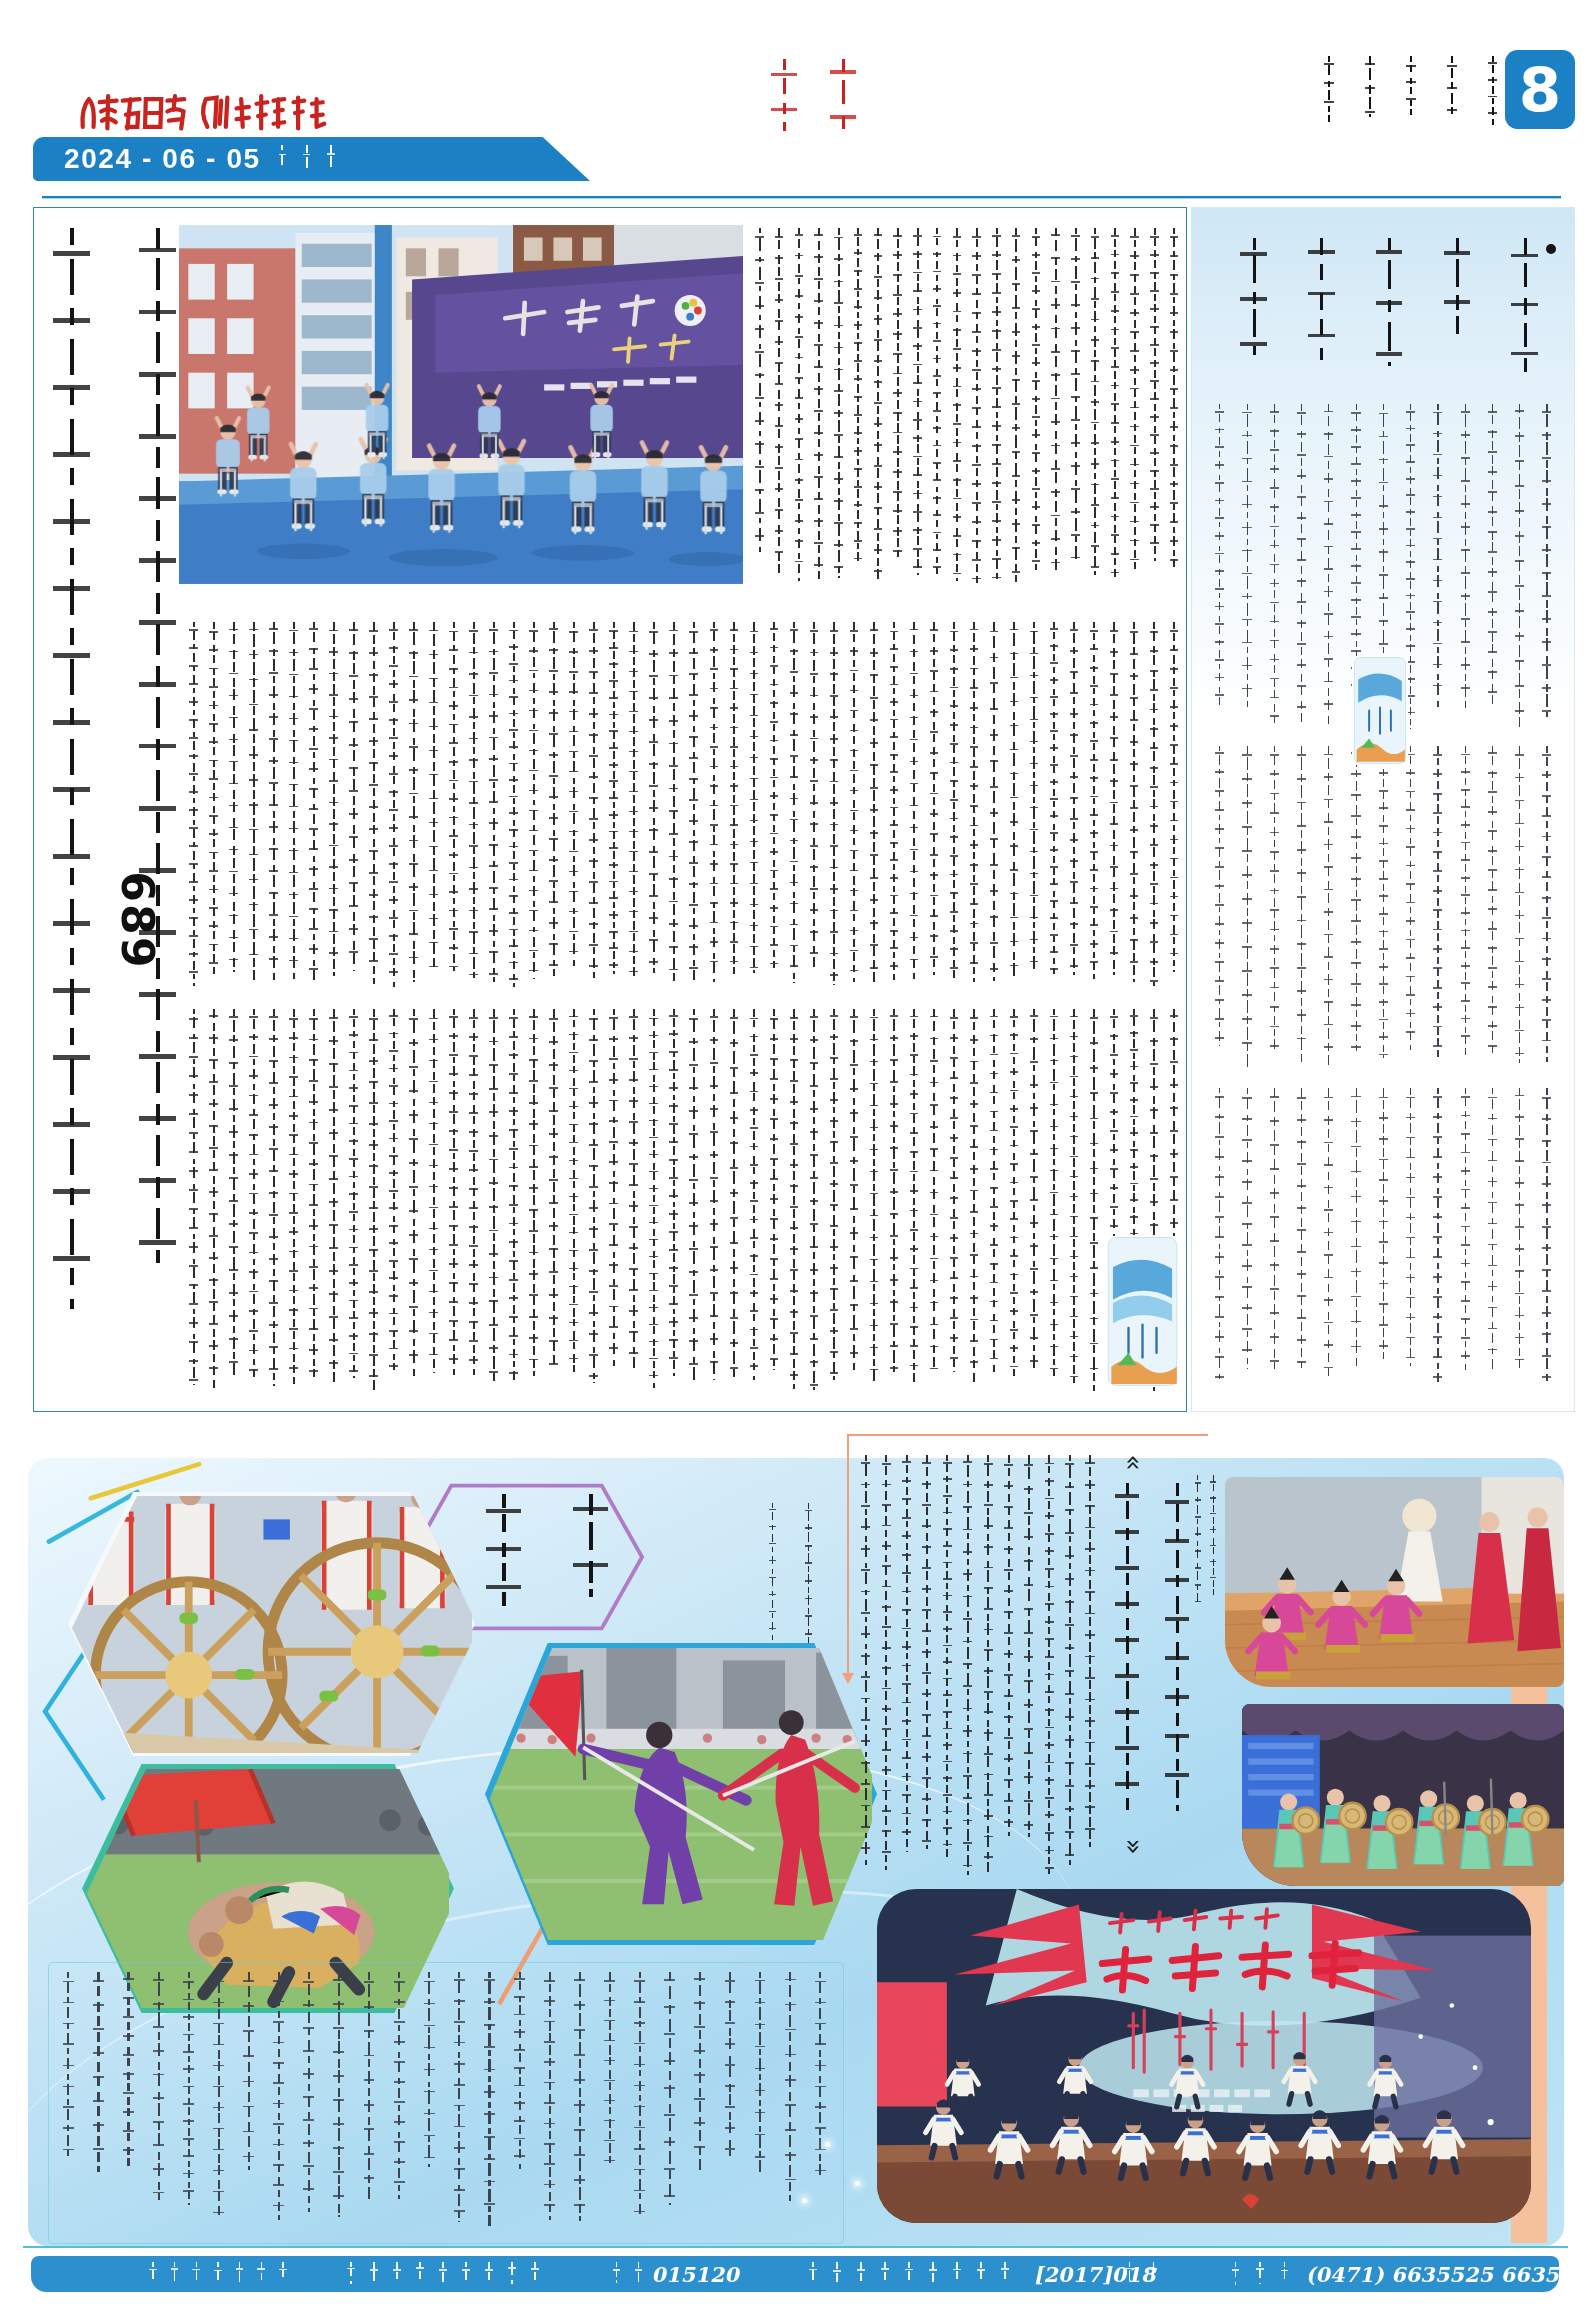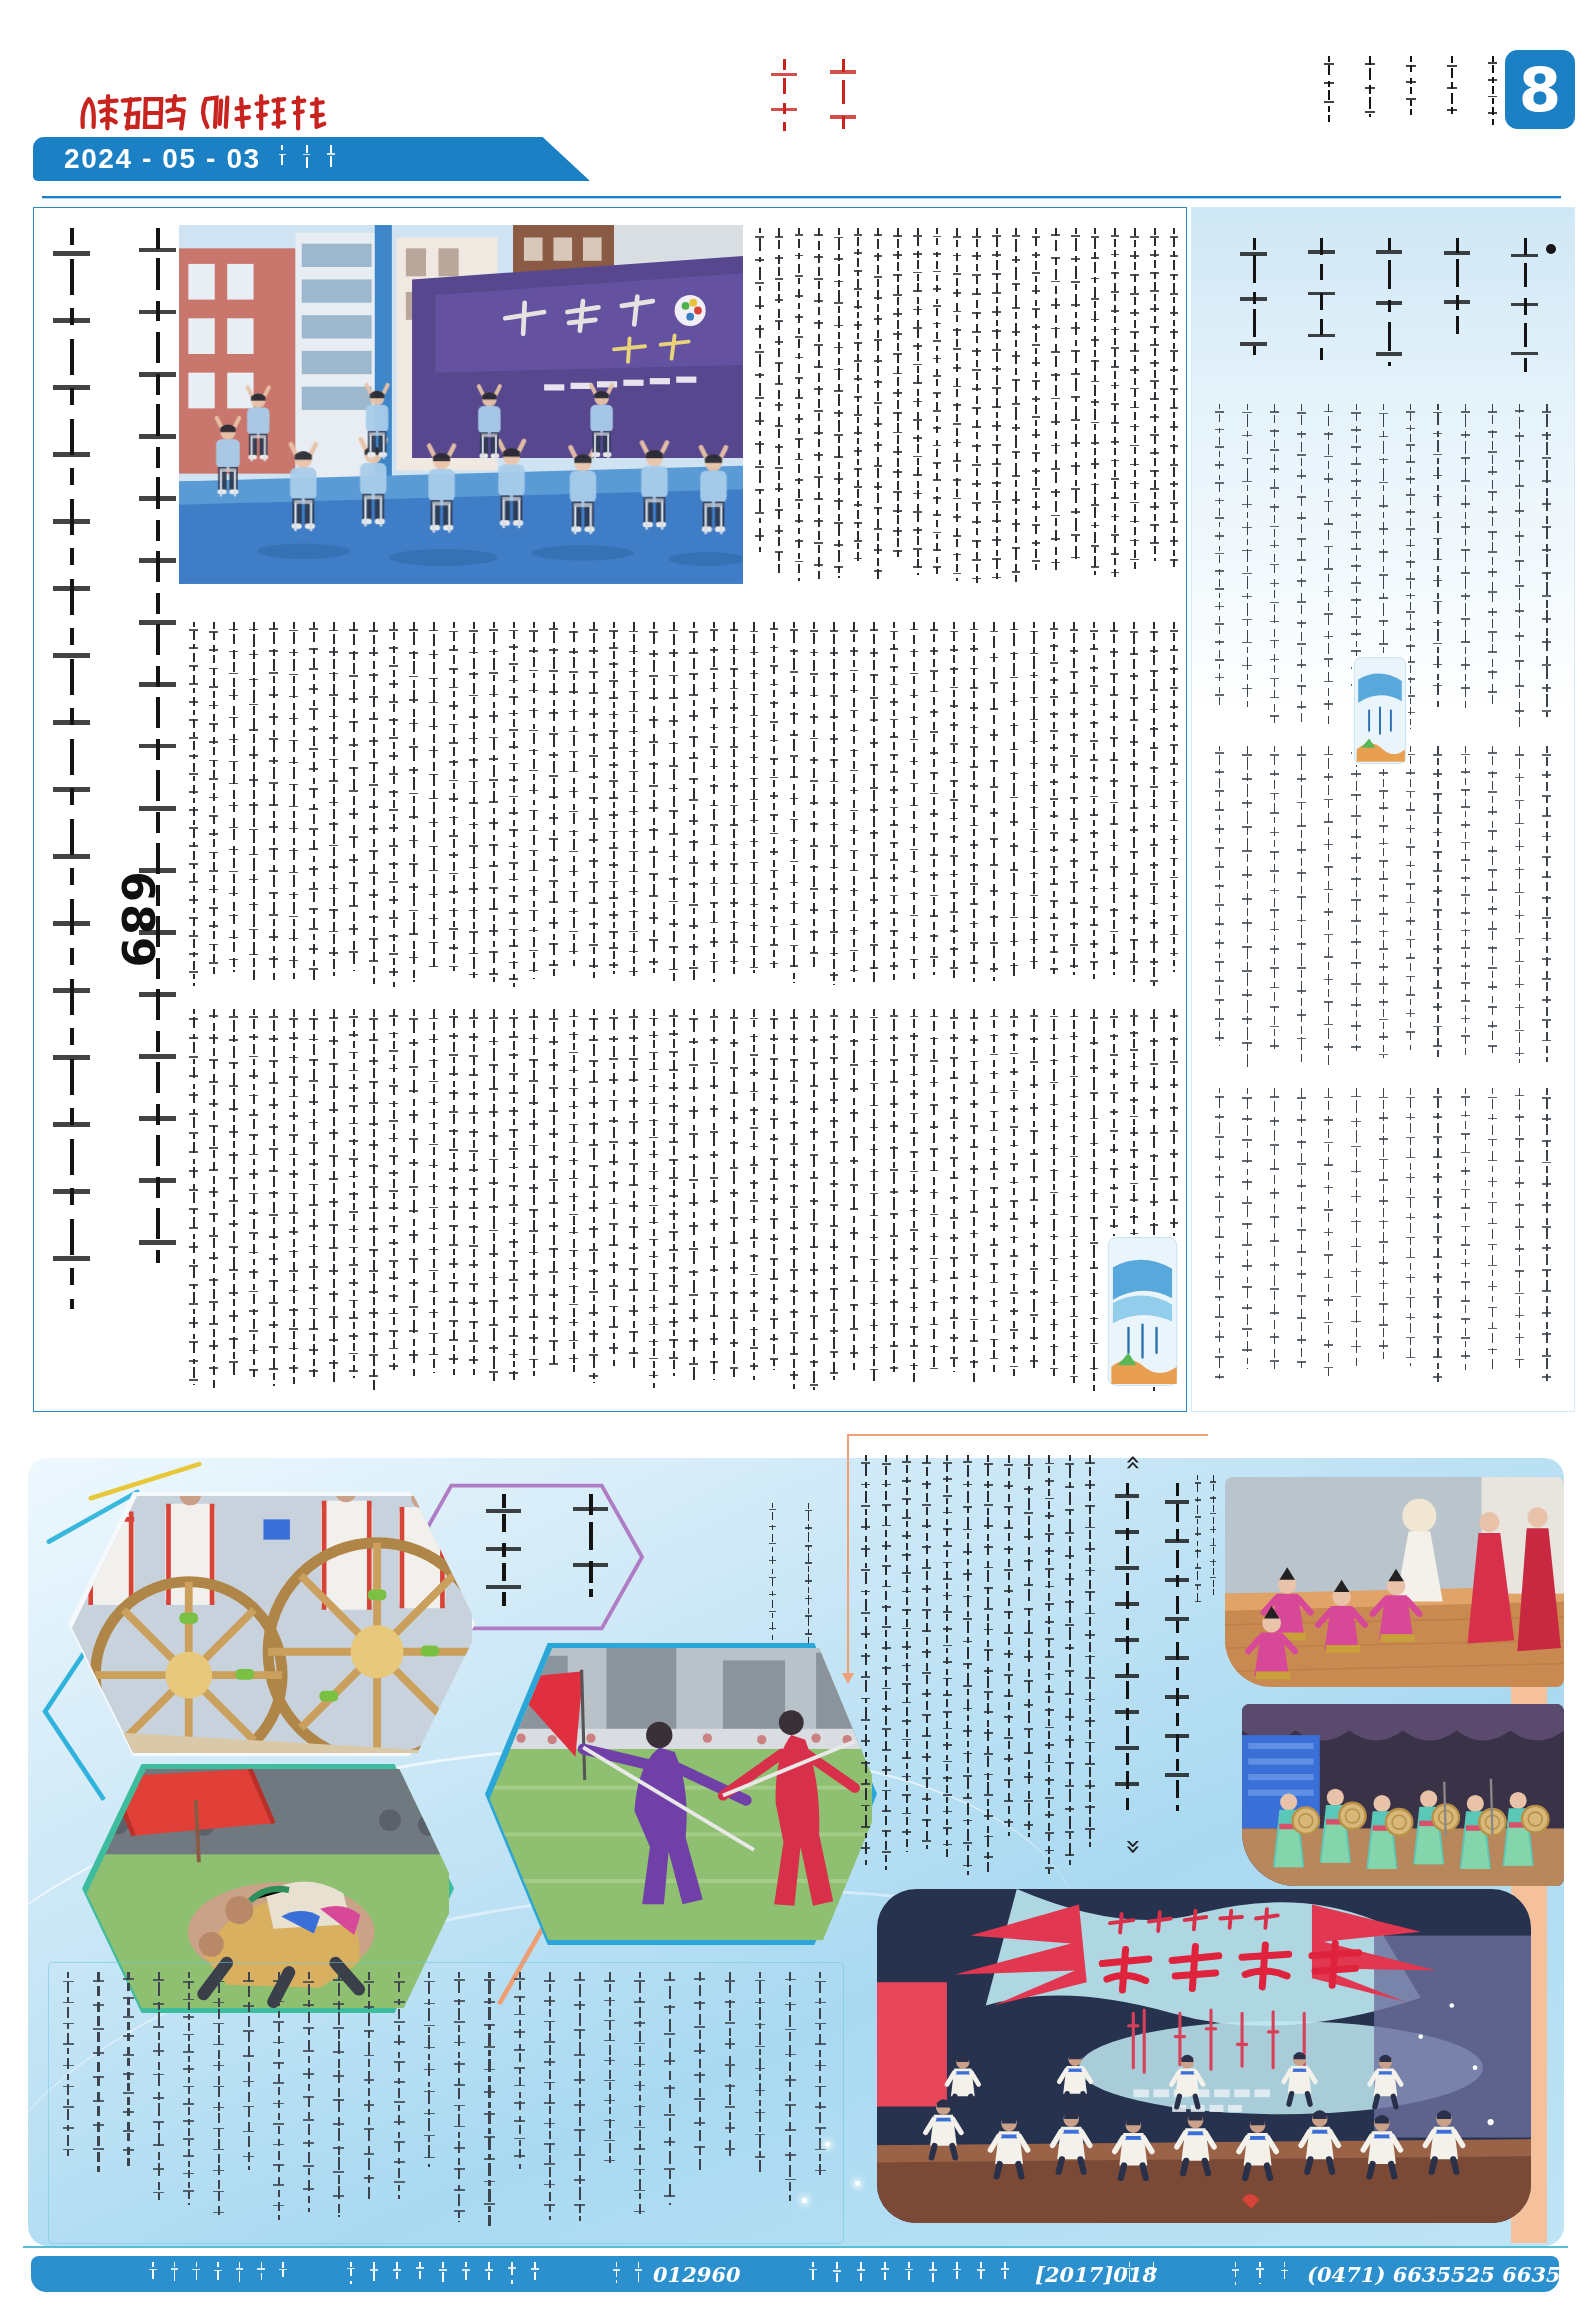--- a/index.html
+++ b/index.html
@@ -60,21 +60,21 @@
         <path d="M214 8 L216 44 M208 20 L224 18 M208 34 L224 32"></path>
         <path d="M240 4 L240 46 M234 14 L248 12 M236 30 L246 28"></path>
         <path d="M262 8 L262 44 M256 10 L270 8 M258 24 L268 22 M256 40 L270 38"></path>
         <path d="M288 6 L288 46 M282 12 L296 10 M284 26 L294 24"></path>
         <path d="M312 8 L312 44 M306 14 L320 12 M306 30 L320 28 M312 44 L322 40"></path>
       </g>
     </svg>
   </div>
 
   <div class="abs date-banner" style="left:33px;top:137px;width:557px;height:44px;">
-    <span class="date-text">2024 - 05 - 03</span>
+    <span class="date-text">2024 - 06 - 05</span>
     <div class="sb ink-white" style="position: relative; margin-left: 17px; width: 58px; height: 28px; --cw: 9.3px; --stem: 1.9px;">
         <i class="mcol" style="--a: 5.2px; --b: 9px; --c: 20.4px; --d: 26px; --t1: 6.5px; --t2: 8.2px; --t3: 20.4px; --h: 83.1%;"></i>
         <i class="mcol" style="--a: 7.5px; --b: 11.5px; --c: 23px; --d: 26.4px; --t1: 6.6px; --t2: 8.3px; --t3: 23px; --h: 85.0%;"></i>
         <i class="mcol" style="--a: 8.2px; --b: 11.3px; --c: 22px; --d: 28px; --t1: 5.8px; --t2: 7.5px; --t3: 22px; --h: 98.0%;"></i>
       </div>
   </div>
 
   <div class="sb ink-red" style="left: 768px; top: 59px; width: 92px; height: 73px; --cw: 33px; --stem: 3px;">
       <i class="mcol" style="--a: 11.4px; --b: 18.7px; --c: 35px; --d: 44px; --t1: 12px; --t2: 15.3px; --t3: 35px; --h: 98.5%;"></i>
       <i class="mcol" style="--a: 13px; --b: 21px; --c: 45px; --d: 57px; --t1: 9.4px; --t2: 12.6px; --t3: 45px; --h: 97.6%;"></i>
@@ -822,21 +822,21 @@
         <i class="mcol" style="--a: 6px; --b: 9.6px; --c: 19.7px; --d: 23px; --t1: 5.3px; --t2: 7px; --t3: 19.7px; --h: 88.2%;"></i>
         <i class="mcol" style="--a: 5.4px; --b: 8.9px; --c: 18px; --d: 22px; --t1: 5.4px; --t2: 7px; --t3: 18px; --h: 89.1%;"></i>
         <i class="mcol" style="--a: 7.3px; --b: 10.3px; --c: 17.5px; --d: 22px; --t1: 4.7px; --t2: 6.5px; --t3: 17.5px; --h: 90.8%;"></i>
         <i class="mcol" style="--a: 5.1px; --b: 7.5px; --c: 13.5px; --d: 18.4px; --t1: 3.4px; --t2: 5.1px; --t3: 13.5px; --h: 94.0%;"></i>
         <i class="mcol" style="--a: 7px; --b: 10.2px; --c: 17.6px; --d: 21px; --t1: 4px; --t2: 5.7px; --t3: 17.6px; --h: 83.2%;"></i>
       </div>
     <div class="sb ink-white" style="left:581px;top:6.2px;width:31px;height:23px;--cw:9.3px;--stem:1.4px;">
         <i class="mcol" style="--a: 4.7px; --b: 7px; --c: 15px; --d: 18.3px; --t1: 5.4px; --t2: 7.2px; --t3: 15px; --h: 92.2%;"></i>
         <i class="mcol" style="--a: 5.7px; --b: 9.6px; --c: 19.6px; --d: 24px; --t1: 5.4px; --t2: 7px; --t3: 19.6px; --h: 99.3%;"></i>
       </div>
-    <span class="footer-num" style="left:622px;">012960</span>
+    <span class="footer-num" style="left:622px;">015120</span>
     <div class="sb ink-white" style="left:777px;top:6.2px;width:202px;height:23px;--cw:10px;--stem:1.4px;">
         <i class="mcol" style="--a: 4.7px; --b: 8.4px; --c: 18px; --d: 23px; --t1: 4.6px; --t2: 6.3px; --t3: 18px; --h: 81.2%;"></i>
         <i class="mcol" style="--a: 7.5px; --b: 11px; --c: 20.6px; --d: 24.5px; --t1: 5.9px; --t2: 7.6px; --t3: 20.6px; --h: 87.4%;"></i>
         <i class="mcol" style="--a: 7.5px; --b: 10.5px; --c: 18.7px; --d: 22.6px; --t1: 5.3px; --t2: 7px; --t3: 18.7px; --h: 99.0%;"></i>
         <i class="mcol" style="--a: 7.3px; --b: 10.3px; --c: 18px; --d: 21.5px; --t1: 4px; --t2: 5.8px; --t3: 18px; --h: 95.7%;"></i>
         <i class="mcol" style="--a: 6.5px; --b: 8.6px; --c: 18px; --d: 21px; --t1: 4.5px; --t2: 6.2px; --t3: 18px; --h: 87.2%;"></i>
         <i class="mcol" style="--a: 7.5px; --b: 10.6px; --c: 19.5px; --d: 24px; --t1: 4.8px; --t2: 6.5px; --t3: 19.5px; --h: 98.8%;"></i>
         <i class="mcol" style="--a: 6.5px; --b: 9px; --c: 17.5px; --d: 21.5px; --t1: 4.5px; --t2: 6.2px; --t3: 17.5px; --h: 72.4%;"></i>
         <i class="mcol" style="--a: 5.8px; --b: 8.4px; --c: 16.6px; --d: 22px; --t1: 4.8px; --t2: 6.5px; --t3: 16.6px; --h: 75.0%;"></i>
         <i class="mcol" style="--a: 6.6px; --b: 9.2px; --c: 20px; --d: 23px; --t1: 4.3px; --t2: 6px; --t3: 20px; --h: 73.2%;"></i>

